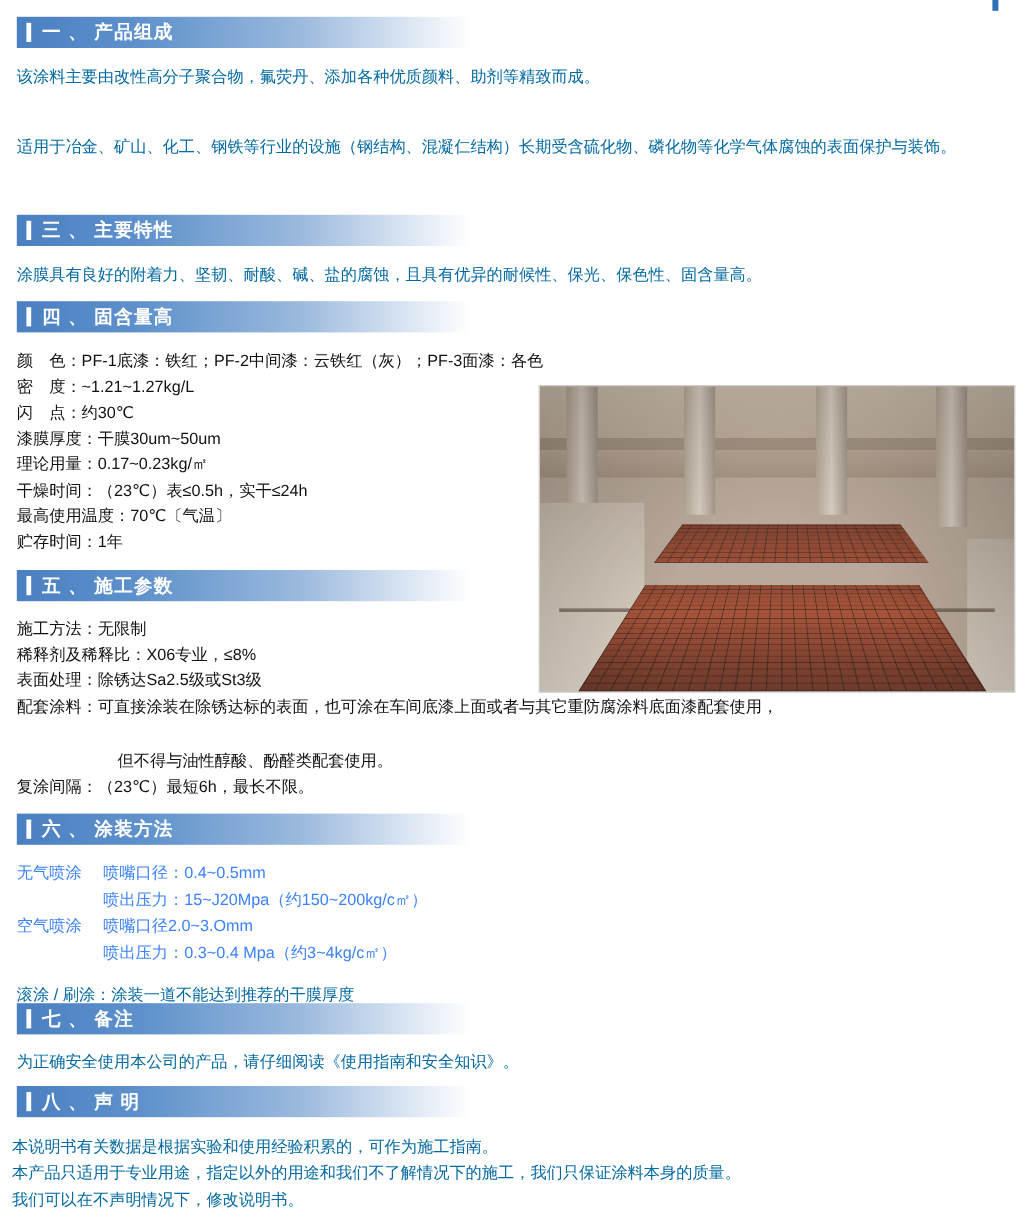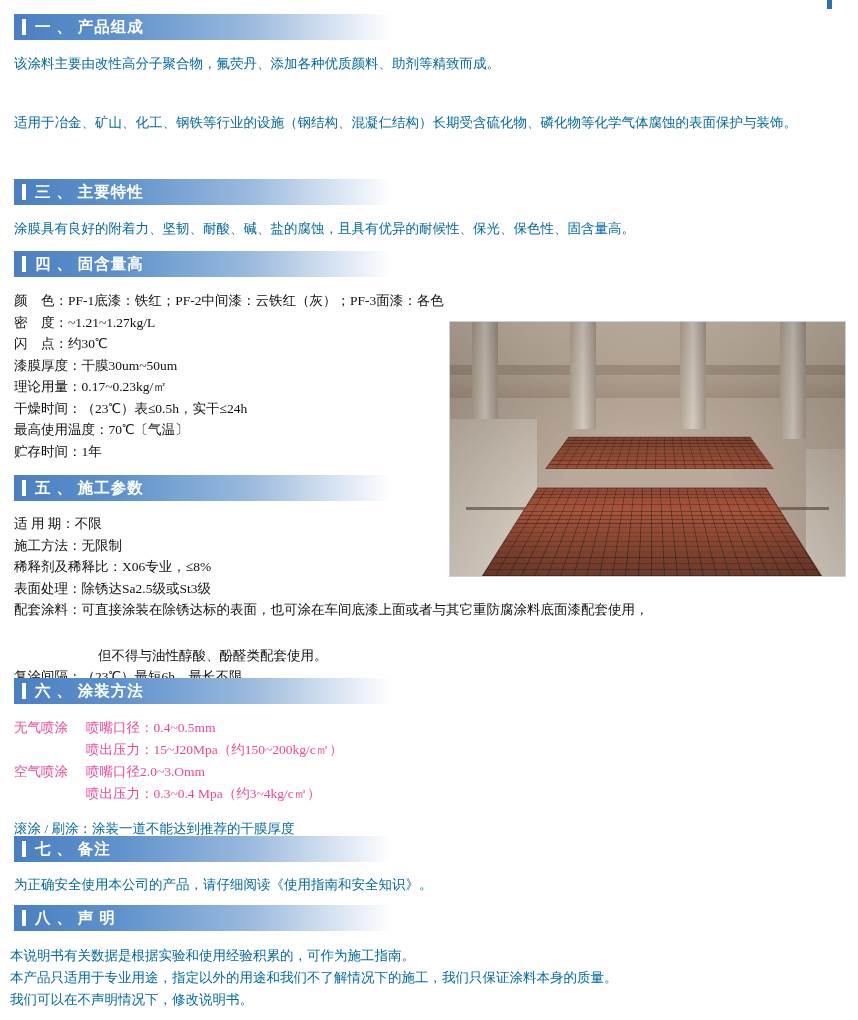--- a/index.html
+++ b/index.html
@@ -12,21 +12,20 @@
     background: #ffffff;
     font-family: "Liberation Sans", "DejaVu Sans", sans-serif;
     color: #1a1a1a;
     position: relative;
     overflow: hidden;
   }
   .page {
     position: relative;
     width: 858px;
     height: 780px;
-    font-family: Liberation Serif, serif;
   }
 
   
   .top-accent {
     position: absolute;
     top: 0;
     right: 26px;
     width: 5px;
     height: 9px;
     background: #2f6fb3;
@@ -96,21 +95,21 @@
     padding-left: 84px;
   }
   .spray-list {
     list-style: none;
     margin: 0;
     padding: 0;
   }
   .spray-list li {
     font-size: 13.5px;
     line-height: 22px;
-    color: #ec4899;
+    color: #3b82f6;
     white-space: nowrap;
   }
   .spray-list li .lbl {
     display: inline-block;
     width: 72px;
   }
   .spray-list li.cont {
     padding-left: 72px;
   }
 
@@ -274,21 +273,20 @@
     <div class="shadow"></div>
   </div>
 
   <div class="block" style="top:475px;">
     <div class="band">
       <span class="tick"></span>
       <span class="band-title">五 、 施工参数</span>
     </div>
     <div class="body-pad" style="margin-top:12px;">
       <ul class="kv-list">
-        <li>适 用 期：不限</li>
         <li>施工方法：无限制</li>
         <li>稀释剂及稀释比：X06专业，≤8%</li>
         <li>表面处理：除锈达Sa2.5级或St3级</li>
         <li>配套涂料：可直接涂装在除锈达标的表面，也可涂在车间底漆上面或者与其它重防腐涂料底面漆配套使用，</li>
         <li class="wrap">
             <span class="indent-sub">但不得与油性醇酸、酚醛类配套使用。</span>
           </li>
         <li>复涂间隔：（23℃）最短6h，最长不限。</li>
       </ul>
     </div>

